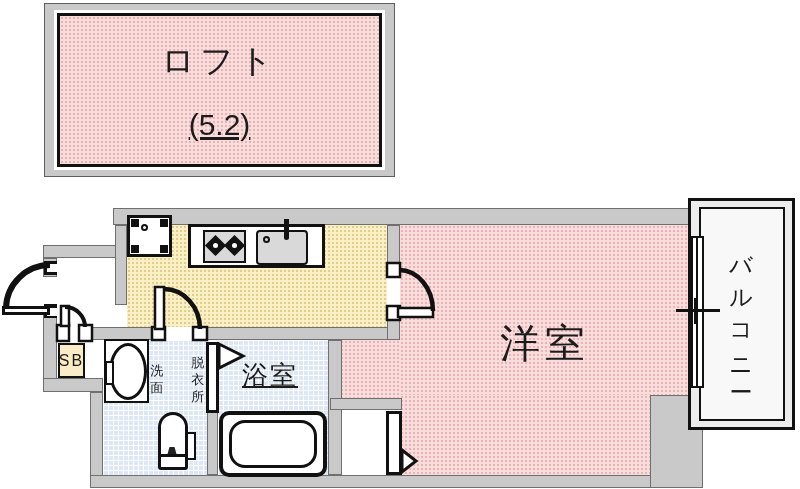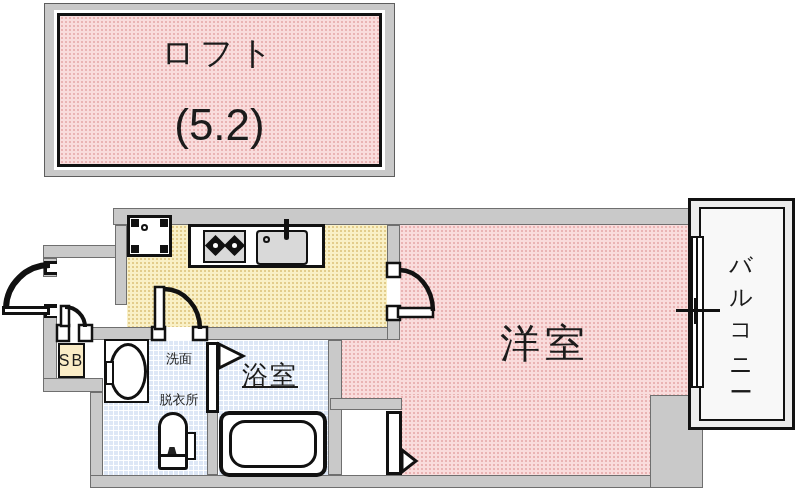--- a/index.html
+++ b/index.html
@@ -23,21 +23,21 @@
   svg{position:absolute;overflow:visible;}
 </style>
 </head>
 <body>
 
 <div id="plan">
 
   <div class="abs" style="left:44px;top:3px;width:351px;height:174px;background:#c9c9c9;border:1px solid #5e5e5e;"></div>
   <div class="abs pink lbl" style="left:57px;top:13px;width:325px;height:154px;border:3px solid #111;box-shadow:0 0 0 3px #fff;flex-direction:column;">
     <div style="font-size:33px;letter-spacing:5px;">ロフト</div>
-    <div style="font-size:44px;">(5.2)</div>
+    <div style="font-size:30px;text-decoration:underline;">(5.2)</div>
   </div>
 
   <div class="abs" style="left:57px;top:258px;width:70px;height:69px;background:#fff;"></div>
   <div class="abs yellow" style="left:127px;top:225px;width:260px;height:102px;"></div>
   <div class="abs bluegrid" style="left:103px;top:340px;width:104px;height:135px;"></div>
   <div class="abs bluegrid" style="left:218px;top:340px;width:110px;height:135px;"></div>
   <div class="abs pink" style="left:400px;top:225px;width:288px;height:170px;"></div>
   <div class="abs pink" style="left:400px;top:395px;width:250px;height:80px;"></div>
   <div class="abs pink" style="left:340px;top:340px;width:60px;height:58px;"></div>
 
@@ -138,21 +138,21 @@
   <div class="abs" style="left:386px;top:411px;width:16px;height:64px;background:#fff;border:3px solid #111;"></div>
   <svg style="left:400px;top:448px;" width="20" height="26" viewBox="0 0 20 26">
     <polygon points="2,2 16,13 2,24" fill="#fff" stroke="#111" stroke-width="3"></polygon>
   </svg>
 
   <div class="abs" style="left:691px;top:236px;width:13px;height:152px;background:#fff;border:2px solid #111;"></div>
   <div class="abs" style="left:696px;top:238px;width:2px;height:148px;background:#111;"></div>
   <div class="abs" style="left:676px;top:309px;width:44px;height:3px;background:#111;"></div>
   <div class="abs" style="left:694px;top:298px;width:3px;height:26px;background:#111;"></div>
 
-  <div class="abs lbl" style="left:150px;top:359px;width:58px;height:40px;flex-direction:column;line-height:17px;font-size:13px;">
+  <div class="abs lbl" style="left:150px;top:359px;width:58px;height:40px;flex-direction:row;line-height:17px;font-size:13px;">
     <span>洗面</span>
     <span>脱衣所</span>
   </div>
   <div class="abs lbl" style="left:228px;top:360px;width:84px;height:30px;">
     <span style="font-size:26px;letter-spacing:2px;text-decoration:underline;">浴室</span>
   </div>
   <div class="abs lbl" style="left:420px;top:290px;width:250px;height:106px;flex-direction:column;justify-content:center;">
     <div style="font-size:40px;letter-spacing:5px;">洋室</div>
   </div>
 

